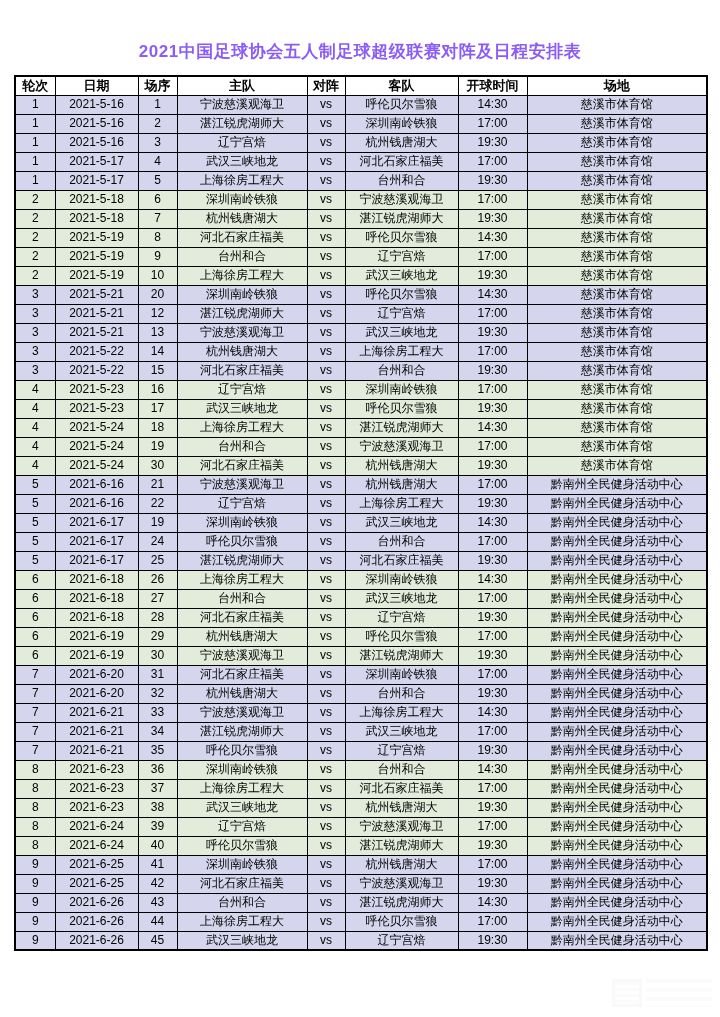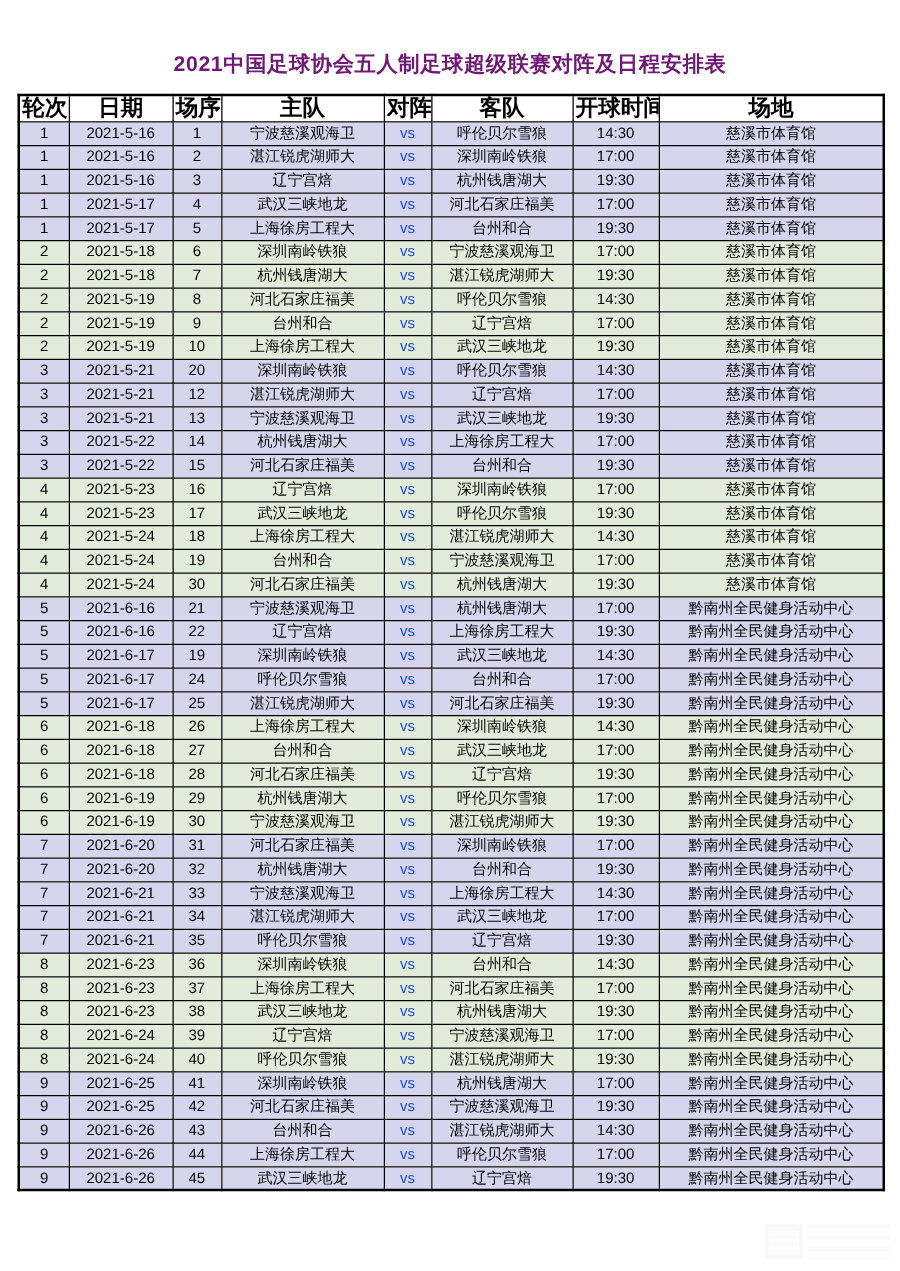--- a/index.html
+++ b/index.html
@@ -11,21 +11,21 @@
     color: #000;
     position: relative;
     overflow: hidden;
   }
   .page-title {
     margin-top: 40px;
     text-align: center;
     font-size: 17px;
     font-weight: bold;
     letter-spacing: 0.5px;
-    color: #701a75;
+    color: #8b5cf6;
   }
   table.schedule {
     border-collapse: collapse;
     table-layout: fixed;
     width: 692px;
     margin: 12px 0 0 14px;
     border: 2px solid #000;
   }
   table.schedule th,
   table.schedule td {
@@ -35,25 +35,25 @@
     text-align: center;
     vertical-align: middle;
     font-size: 12px;
     line-height: 1.1;
     white-space: nowrap;
     overflow: hidden;
   }
   table.schedule th {
     background: #ffffff;
     font-weight: bold;
-    font-size: 18px;
+    font-size: 13px;
   }
   tr.row-odd td { background: #d5d6ed; }
   tr.row-even td { background: #e3ecda; }
-  td.vs-cell { font-size: 11px; color: #1d4ed8; }
+  td.vs-cell { font-size: 11px; color: #000000; }
   .watermark {
     position: absolute;
     right: 8px;
     bottom: 6px;
     width: 100px;
     height: 36px;
     opacity: 0.04;
     display: flex;
     align-items: center;
     gap: 4px;

